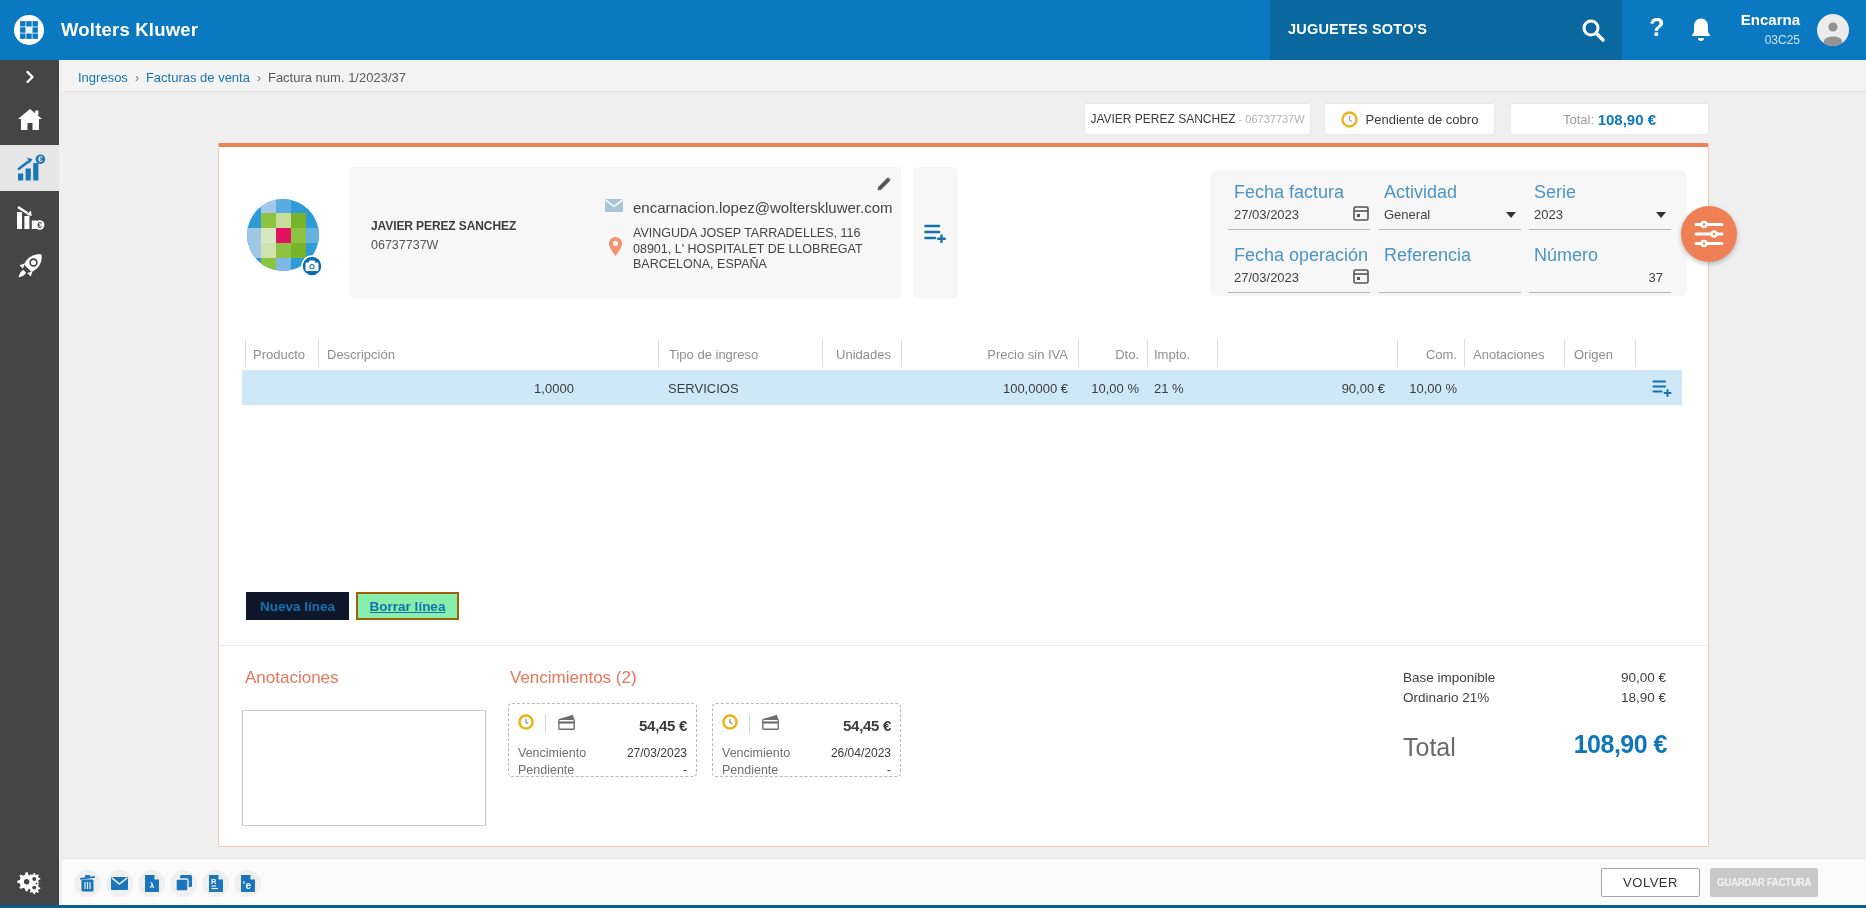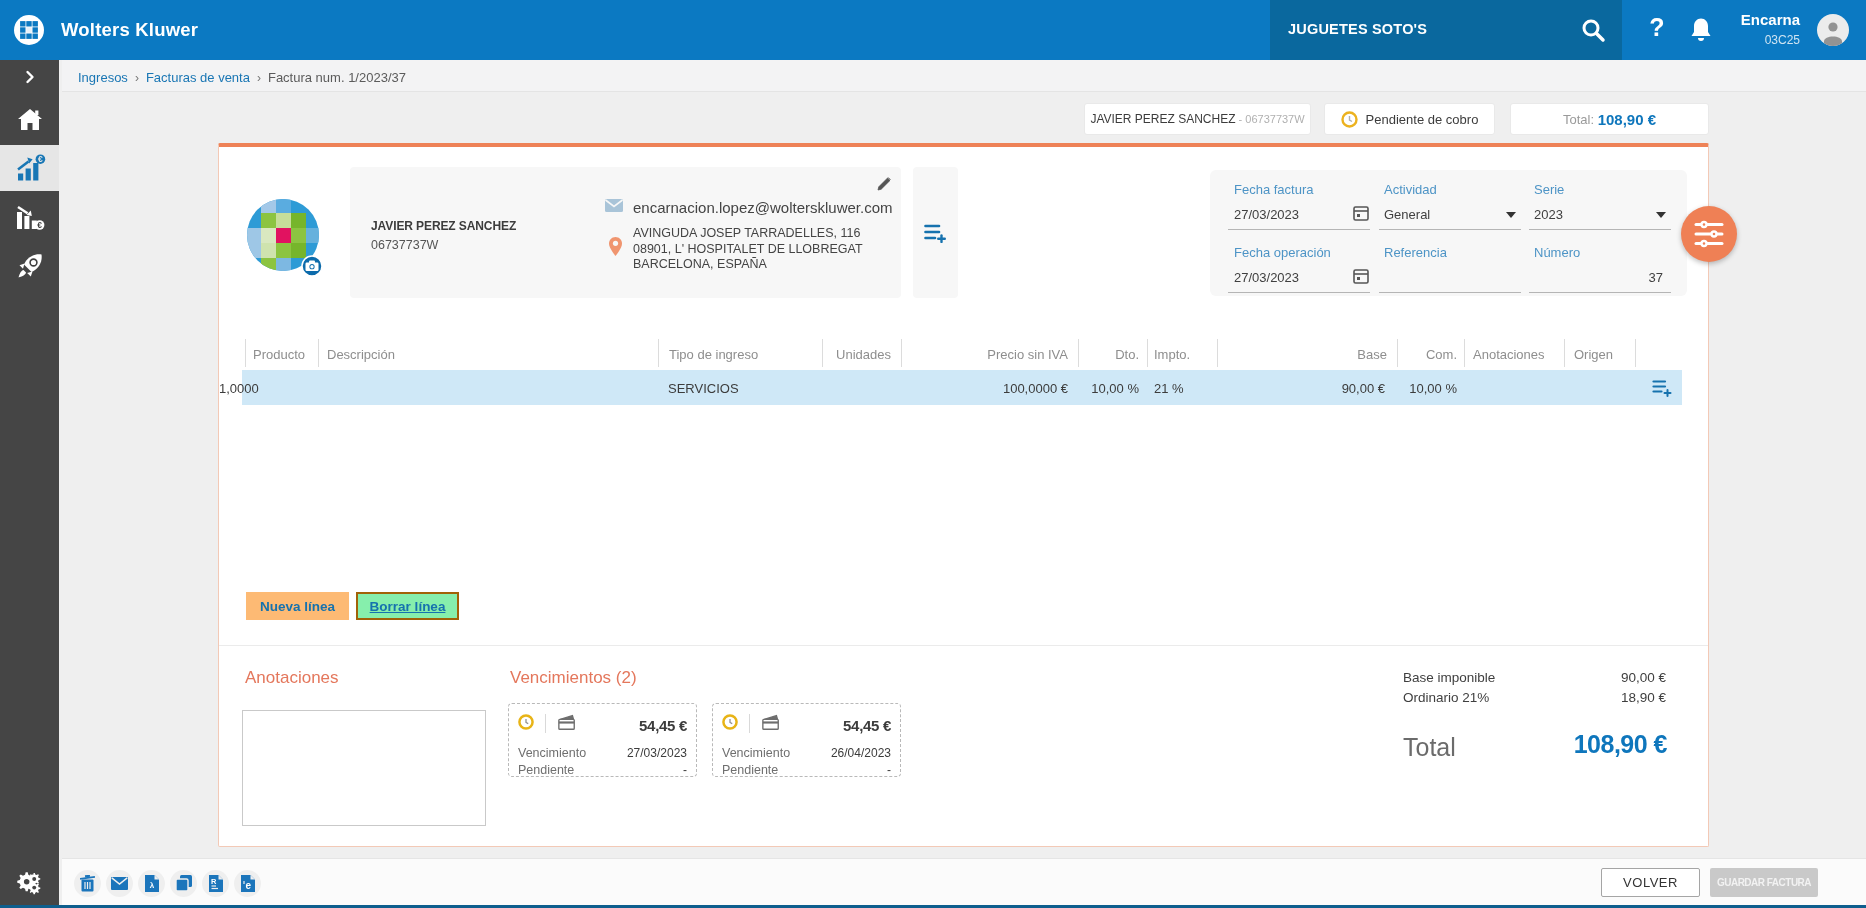--- a/index.html
+++ b/index.html
@@ -30,33 +30,33 @@
 
 .topbox { position:absolute; top:43px; height:32px; white-space:nowrap; background:#fff; border:1px solid #e9e9e9; border-radius:3px; display:flex; align-items:center; justify-content:center; font-size:13px; color:#3c3c3c; }
 
 
 #card { position:absolute; left:156px; top:83px; width:1491px; height:704px; background:#fff; border:1px solid #f3c9b6; border-top:4px solid #ee8257; border-radius:2px; }
 .graybox { position:absolute; background:#f7f7f7; border-radius:4px; }
 #infobox { left:131px; top:20px; width:551px; height:131px; }
 #addbox { left:694px; top:20px; width:45px; height:131px; display:flex; align-items:center; justify-content:center; }
 #formpanel { left:991px; top:23px; width:477px; height:126px; border-radius:6px; }
 
-.flabel { position:absolute; font-size:13px; color:#4d94c6; }
+.flabel { position:absolute; font-size:18px; color:#4d94c6; }
 .fvalue { position:absolute; font-size:13px; color:#3f3f3f; }
 .funder { position:absolute; height:1px; background:#b5b5b5; width:142px; }
 .caret { position:absolute; width:0; height:0; border-left:5px solid transparent; border-right:5px solid transparent; border-top:6.5px solid #333; }
 
 
 .th { position:absolute; font-size:13px; color:#8e8e8e; top:200px; }
 .vsep { position:absolute; top:192px; height:28px; width:1px; background:#dcdcdc; }
 #bluerow { position:absolute; left:23px; top:223px; width:1440px; height:35px; background:#cfe8f7; }
 .td { position:absolute; font-size:13px; color:#3c3c3c; top:234px; }
 
 .linebtn { position:absolute; top:445px; height:28px; width:103px; font-size:13.5px; font-weight:bold; color:#1672ae; display:flex; align-items:center; justify-content:center; }
-#newline { left:27px; background:#fdba74; }
+#newline { left:27px; background:#0f172a; }
 #delline { left:137px; background:#86efac; border:2px solid #a16207;text-decoration:underline; }
 
 #cardhr { position:absolute; left:0px; top:498px; width:1489px; height:1px; background:#ebebeb; }
 .sectitle { position:absolute; font-size:17px; color:#e4775c; }
 #notesarea { position:absolute; left:23px; top:563px; width:244px; height:116px; background:#fff; border:1px solid #c9c9c9; }
 .venc { position:absolute; top:556px; width:189px; height:74px; border:1px dashed #b9b9b9; border-radius:4px; background:#fff; }
 .venc .amount { position:absolute; right:9px; top:13px; font-size:15px; font-weight:bold; color:#3c3c3c; letter-spacing:-0.3px; }
 .venc .lab { position:absolute; left:9px; font-size:12.5px; color:#6f6f6f; }
 .venc .val { position:absolute; right:9px; font-size:12px; color:#3c3c3c; }
 .venc .vs { position:absolute; left:36px; top:10px; width:1px; height:19px; background:#d9d9d9; }
@@ -307,32 +307,31 @@
     <div class="th" style="left:450px">Tipo de ingreso</div>
     <div class="vsep" style="left:603px"></div>
     <div class="th" style="left:0px;width:672px;text-align:right">Unidades</div>
     <div class="vsep" style="left:682px"></div>
     <div class="th" style="left:0px;width:849px;text-align:right">Precio sin IVA</div>
     <div class="vsep" style="left:859px"></div>
     <div class="th" style="left:0px;width:920px;text-align:right">Dto.</div>
     <div class="vsep" style="left:928px"></div>
     <div class="th" style="left:935px">Impto.</div>
     <div class="vsep" style="left:998px"></div>
-    <div class="th" style="left:0px;width:1168px;text-align:right">Base</div>
     <div class="vsep" style="left:1178px"></div>
     <div class="th" style="left:0px;width:1238px;text-align:right">Com.</div>
     <div class="vsep" style="left:1245px"></div>
     <div class="th" style="left:1254px">Anotaciones</div>
     <div class="vsep" style="left:1345px"></div>
     <div class="th" style="left:1355px">Origen</div>
     <div class="vsep" style="left:1416px"></div>
 
     <div id="bluerow"></div>
     <div class="td" style="left:449px">SERVICIOS</div>
-    <div class="td" style="left:0px;width:670px;text-align:left">1,0000</div>
+    <div class="td" style="left:0px;width:670px;text-align:center">1,0000</div>
     <div class="td" style="left:0px;width:849px;text-align:right">100,0000 €</div>
     <div class="td" style="left:0px;width:920px;text-align:right">10,00 %</div>
     <div class="td" style="left:935px">21 %</div>
     <div class="td" style="left:0px;width:1166px;text-align:right">90,00 €</div>
     <div class="td" style="left:0px;width:1238px;text-align:right">10,00 %</div>
     <svg class="abs" style="left:1433px;top:232px" width="20" height="18" viewBox="0 0 20 18">
       <g stroke="#1672ae" stroke-width="2.2" stroke-linecap="round">
         <line x1="1.5" y1="2.5" x2="13" y2="2.5"></line>
         <line x1="1.5" y1="7.5" x2="13" y2="7.5"></line>
         <line x1="1.5" y1="12.5" x2="9.5" y2="12.5"></line>

